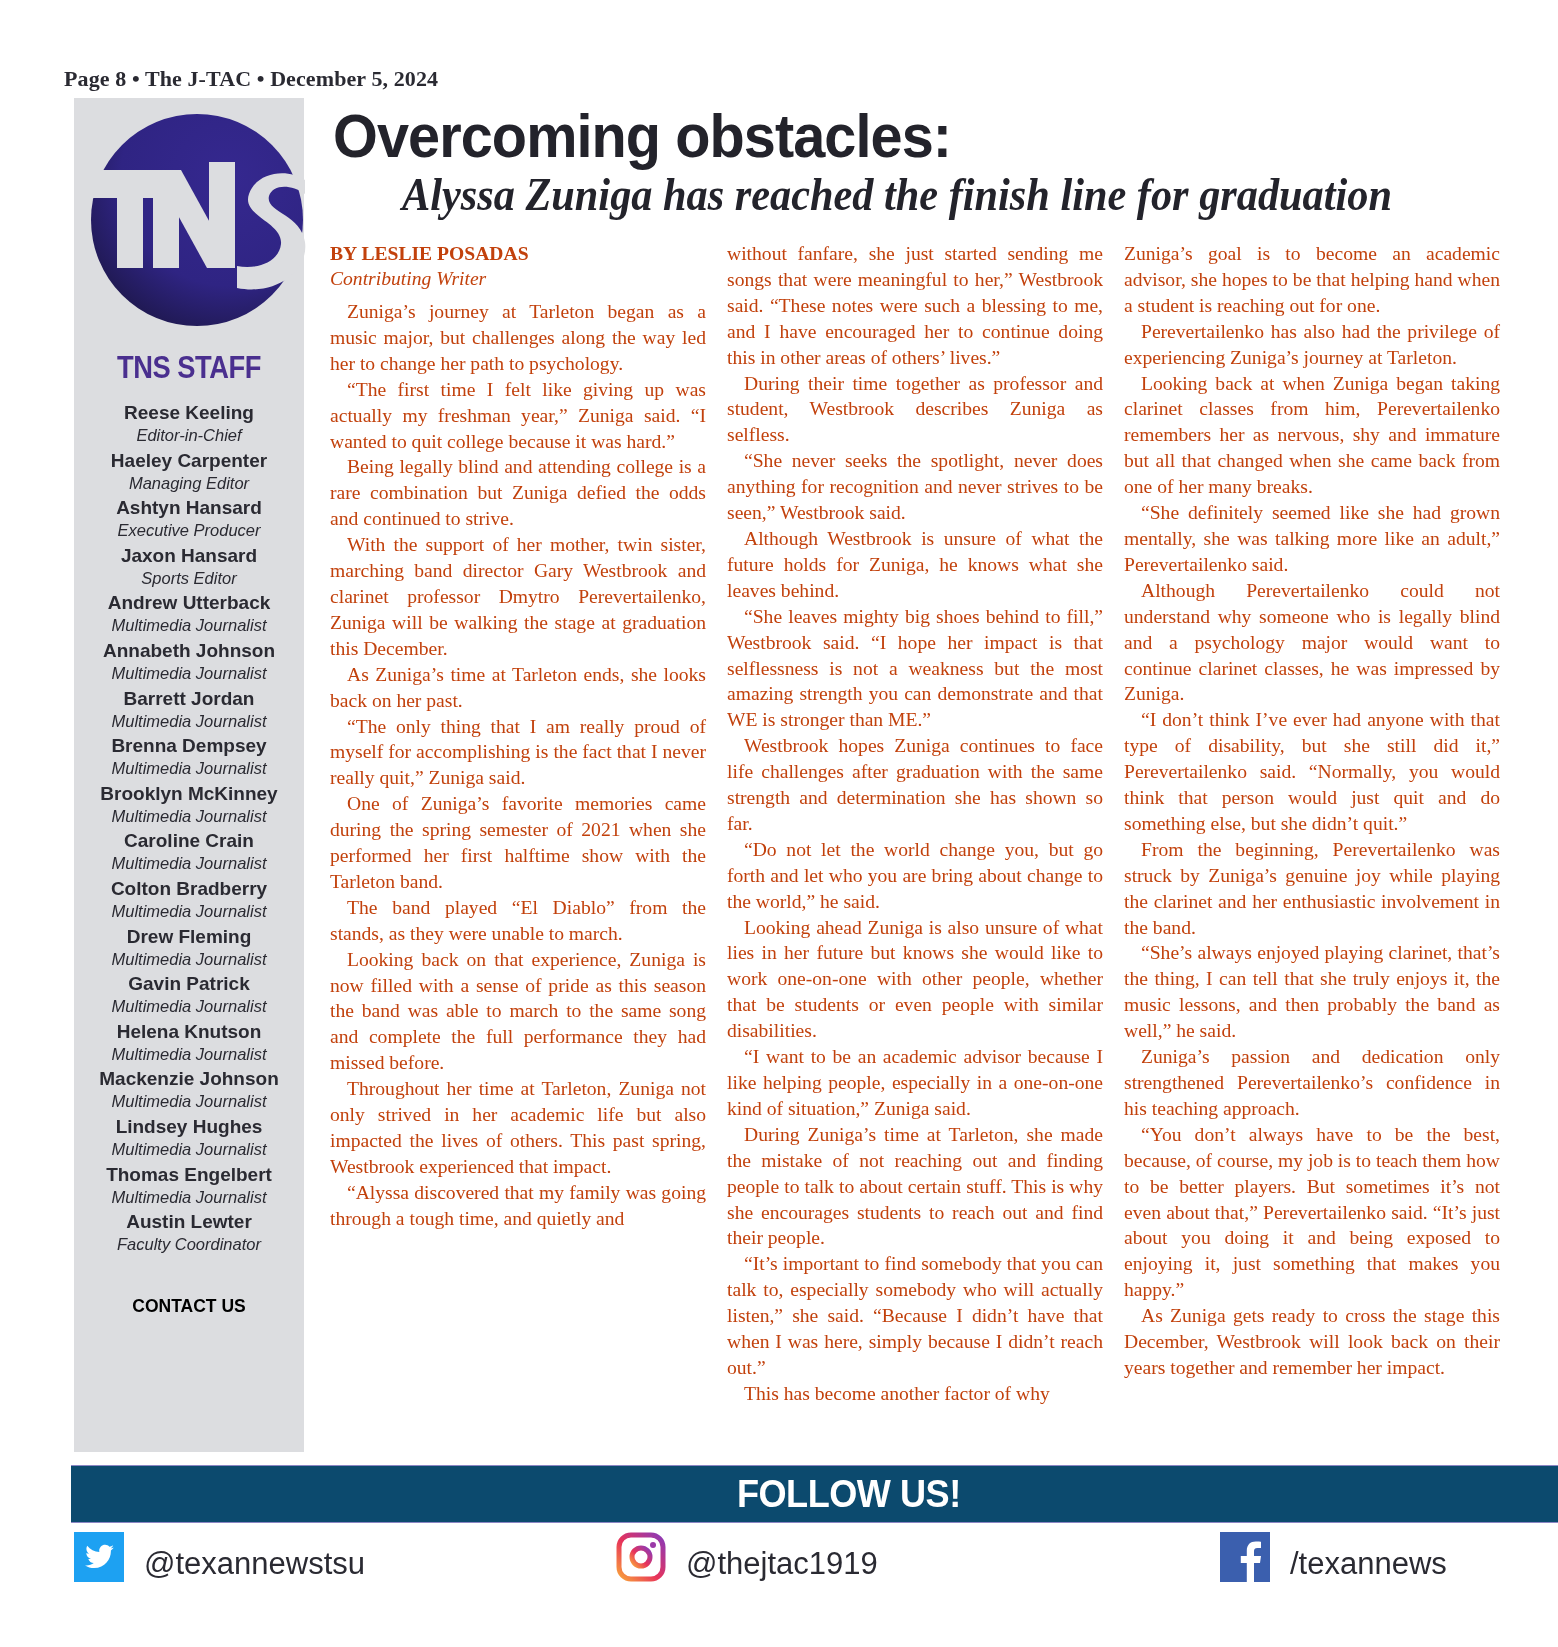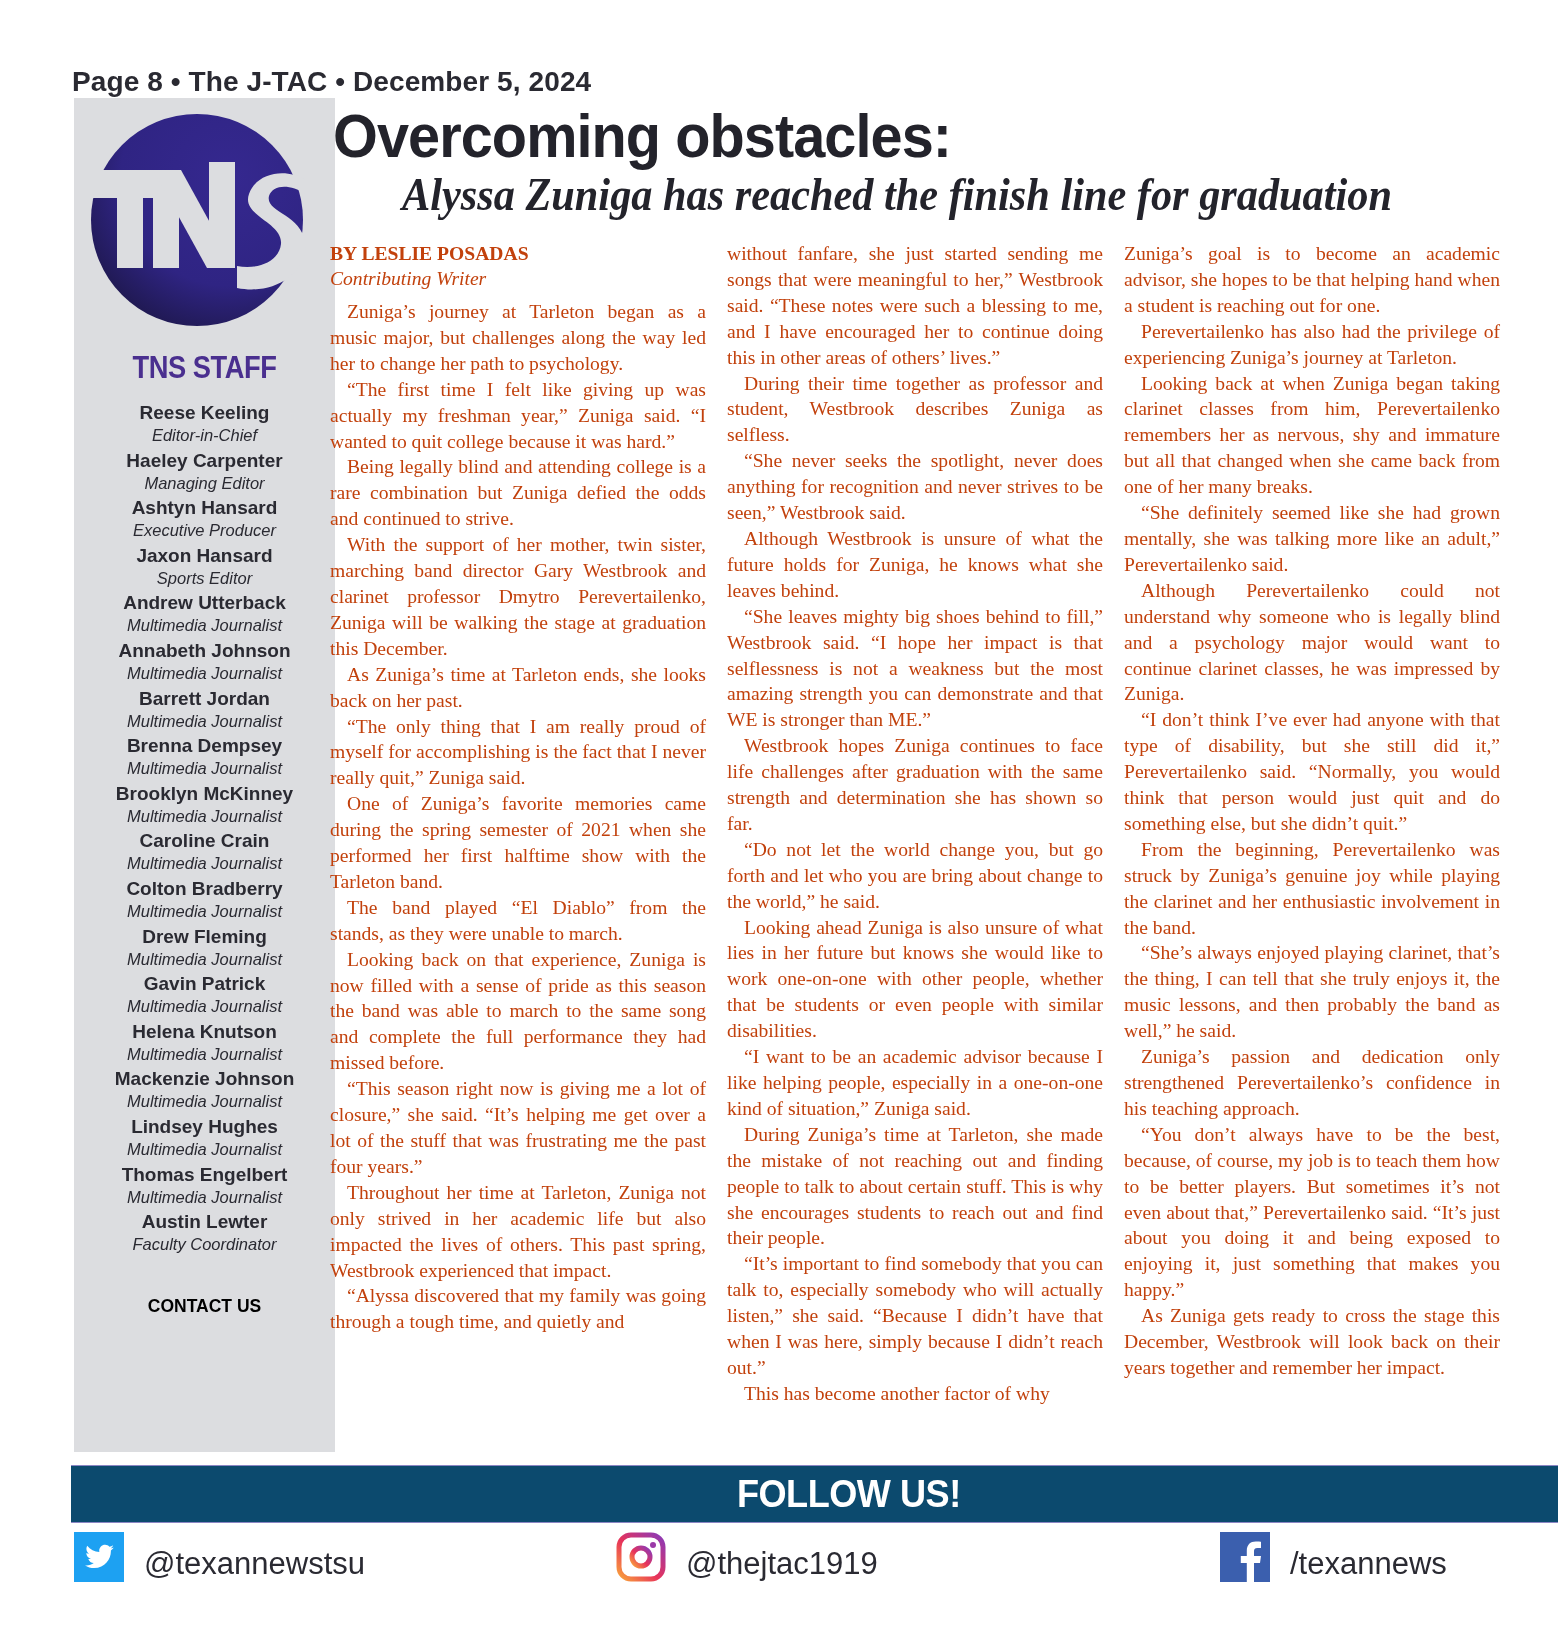--- a/index.html
+++ b/index.html
@@ -1,27 +1,27 @@
 <!DOCTYPE html>
 <html><head>
 <meta charset="utf-8">
 <style>
   * { box-sizing: border-box; margin: 0; padding: 0; }
   html, body { width: 1558px; height: 1647px; background: #ffffff; overflow: hidden; }
   body { position: relative; color: #23232b; font-family: "Liberation Serif", serif; }
 
   .folio {
-    position: absolute; left: 72px; top: 66px;
-    font-family: Liberation Sans, sans-serif; font-weight: bold;
-    font-size: 28px; color: #2a2a32; letter-spacing: 0.1px;
+    position: absolute; left: 64px; top: 66px;
+    font-family: Liberation Serif, serif; font-weight: bold;
+    font-size: 22px; color: #2a2a32; letter-spacing: 0.1px;
   }
 
   
   .sidebar {
-    position: absolute; left: 74px; top: 98px; width: 261px; height: 1354px;
+    position: absolute; left: 74px; top: 98px; width: 230px; height: 1354px;
     background: #dcdde0;
     text-align: center;
     font-family: "Liberation Sans", sans-serif;
   }
   .logo {
     position: absolute; left: 13px; top: 12px; width: 220px; height: 220px;
   }
   .staff-title {
     position: absolute; left: 0; right: 0; top: 252px;
     font-family: "Liberation Sans", sans-serif; font-weight: bold;
@@ -213,21 +213,20 @@
   <div class="byline-role">Contributing Writer</div>
     <p>Zuniga’s journey at Tarleton began as a music major, but challenges along the way led her to change her path to psychology.</p>
     <p>“The first time I felt like giving up was actually my freshman year,” Zuniga said. “I wanted to quit college because it was hard.”</p>
     <p>Being legally blind and attending college is a rare combination but Zuniga defied the odds and continued to strive.</p>
     <p>With the support of her mother, twin sister, marching band director Gary Westbrook and clarinet professor Dmytro Perevertailenko, Zuniga will be walking the stage at graduation this December.</p>
     <p>As Zuniga’s time at Tarleton ends, she looks back on her past.</p>
     <p>“The only thing that I am really proud of myself for accomplishing is the fact that I never really quit,” Zuniga said.</p>
     <p>One of Zuniga’s favorite memories came during the spring semester of 2021 when she performed her first halftime show with the Tarleton band.</p>
     <p>The band played “El Diablo” from the stands, as they were unable to march.</p>
     <p>Looking back on that experience, Zuniga is now filled with a sense of pride as this season the band was able to march to the same song and complete the full performance they had missed before.</p>
-    <p>“This season right now is giving me a lot of closure,” she said. “It’s helping me get over a lot of the stuff that was frustrating me the past four years.”</p>
     <p>Throughout her time at Tarleton, Zuniga not only strived in her academic life but also impacted the lives of others. This past spring, Westbrook experienced that impact.</p>
     <p>“Alyssa discovered that my family was going through a tough time, and quietly and</p>
   </div>
 <div class="col col2" id="col1">
     <p class="cont">without fanfare, she just started sending me songs that were meaningful to her,” Westbrook said. “These notes were such a blessing to me, and I have encouraged her to continue doing this in other areas of others’ lives.”</p>
     <p>During their time together as professor and student, Westbrook describes Zuniga as selfless.</p>
     <p>“She never seeks the spotlight, never does anything for recognition and never strives to be seen,” Westbrook said.</p>
     <p>Although Westbrook is unsure of what the future holds for Zuniga, he knows what she leaves behind.</p>
     <p>“She leaves mighty big shoes behind to fill,” Westbrook said. “I hope her impact is that selflessness is not a weakness but the most amazing strength you can demonstrate and that WE is stronger than ME.”</p>
     <p>Westbrook hopes Zuniga continues to face life challenges after graduation with the same strength and determination she has shown so far.</p>

